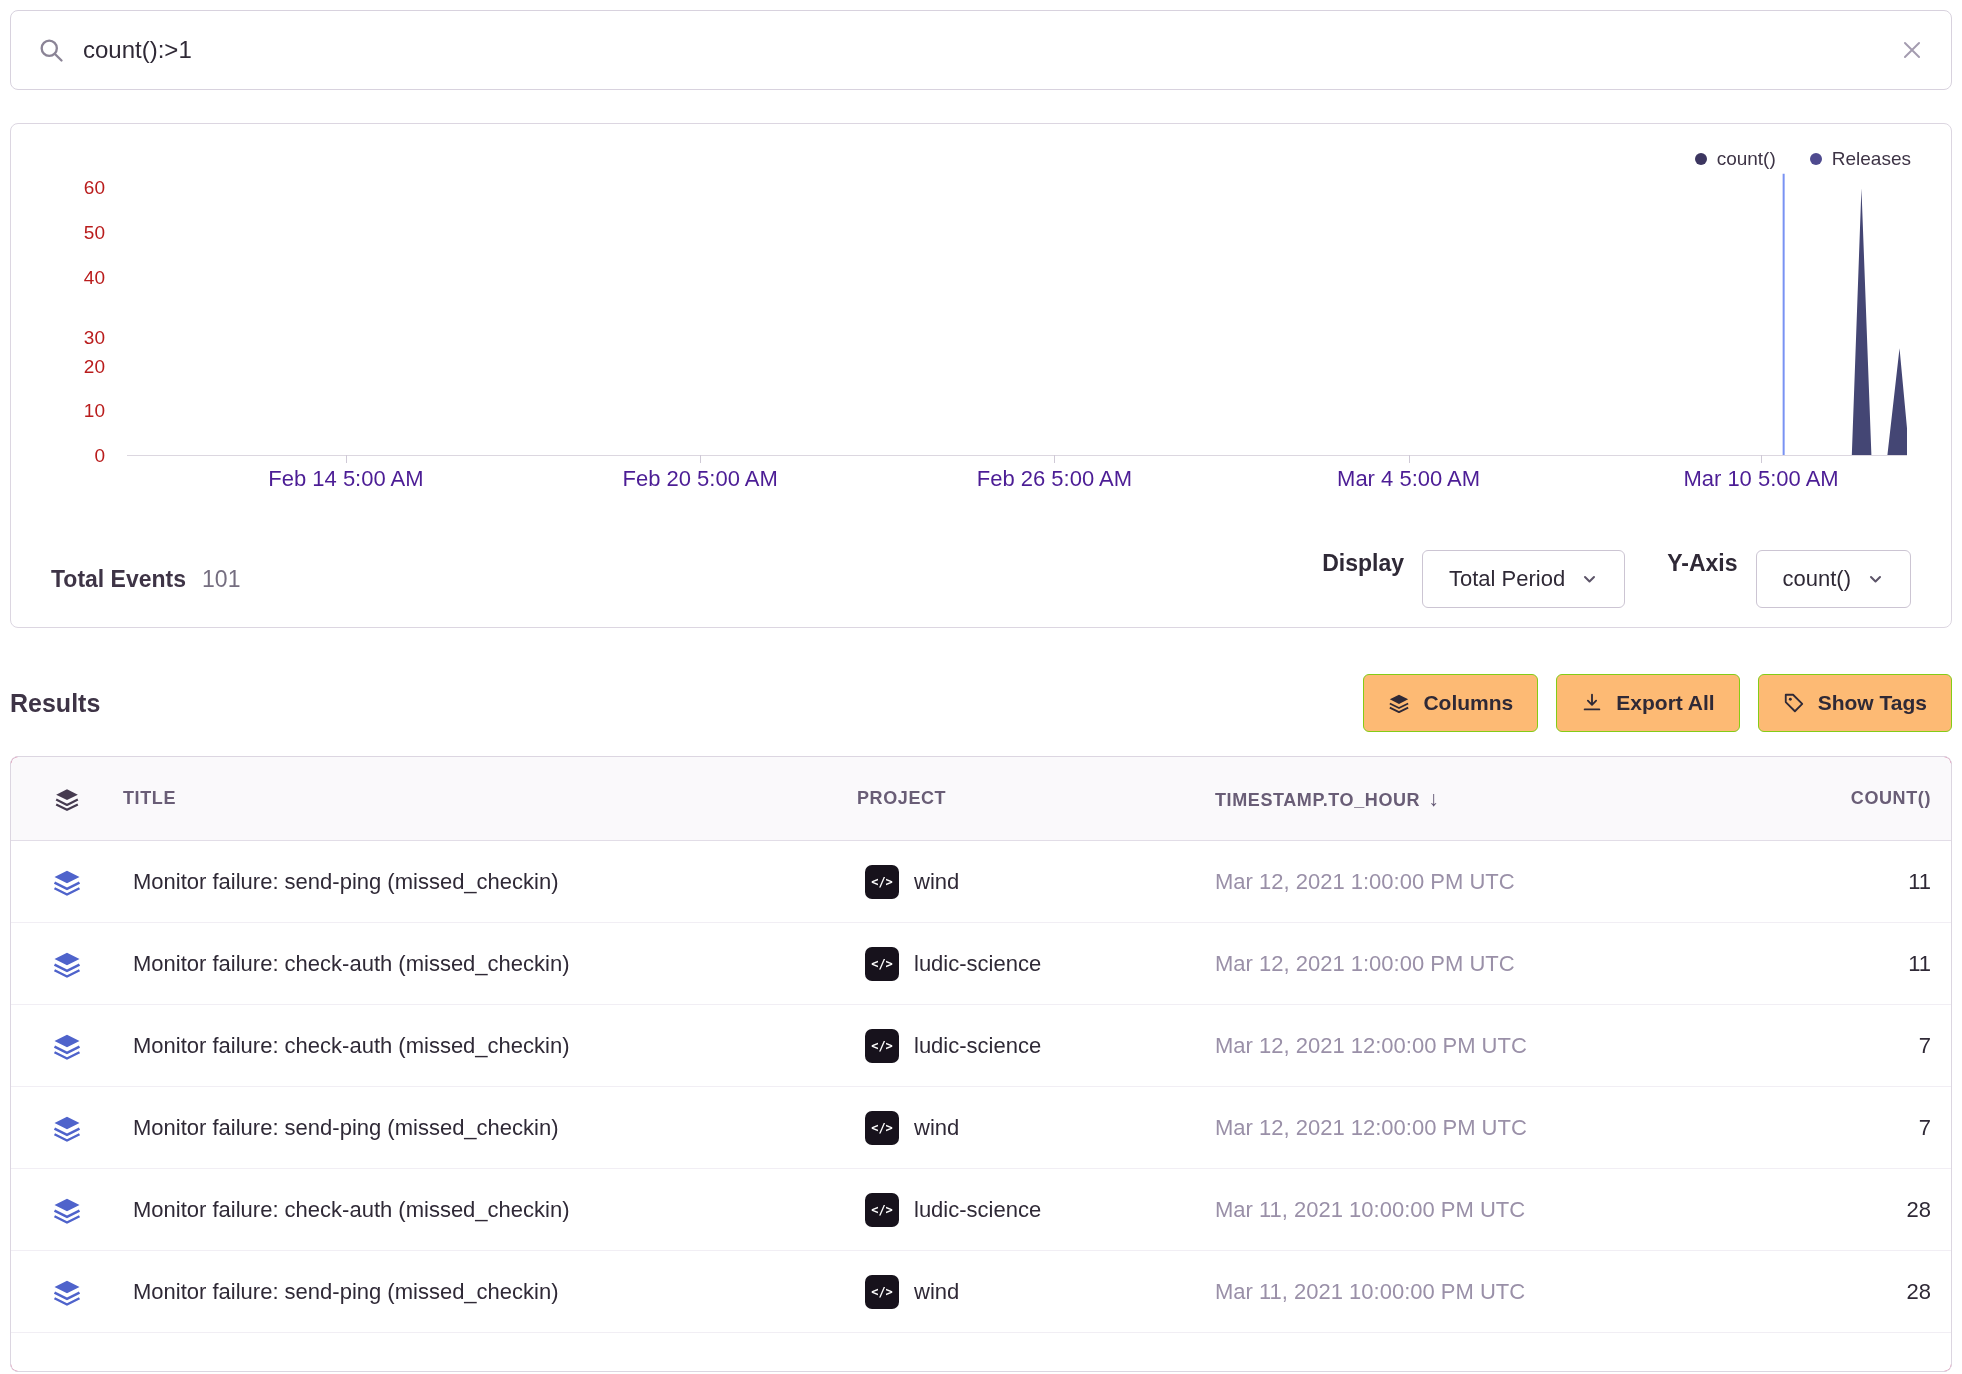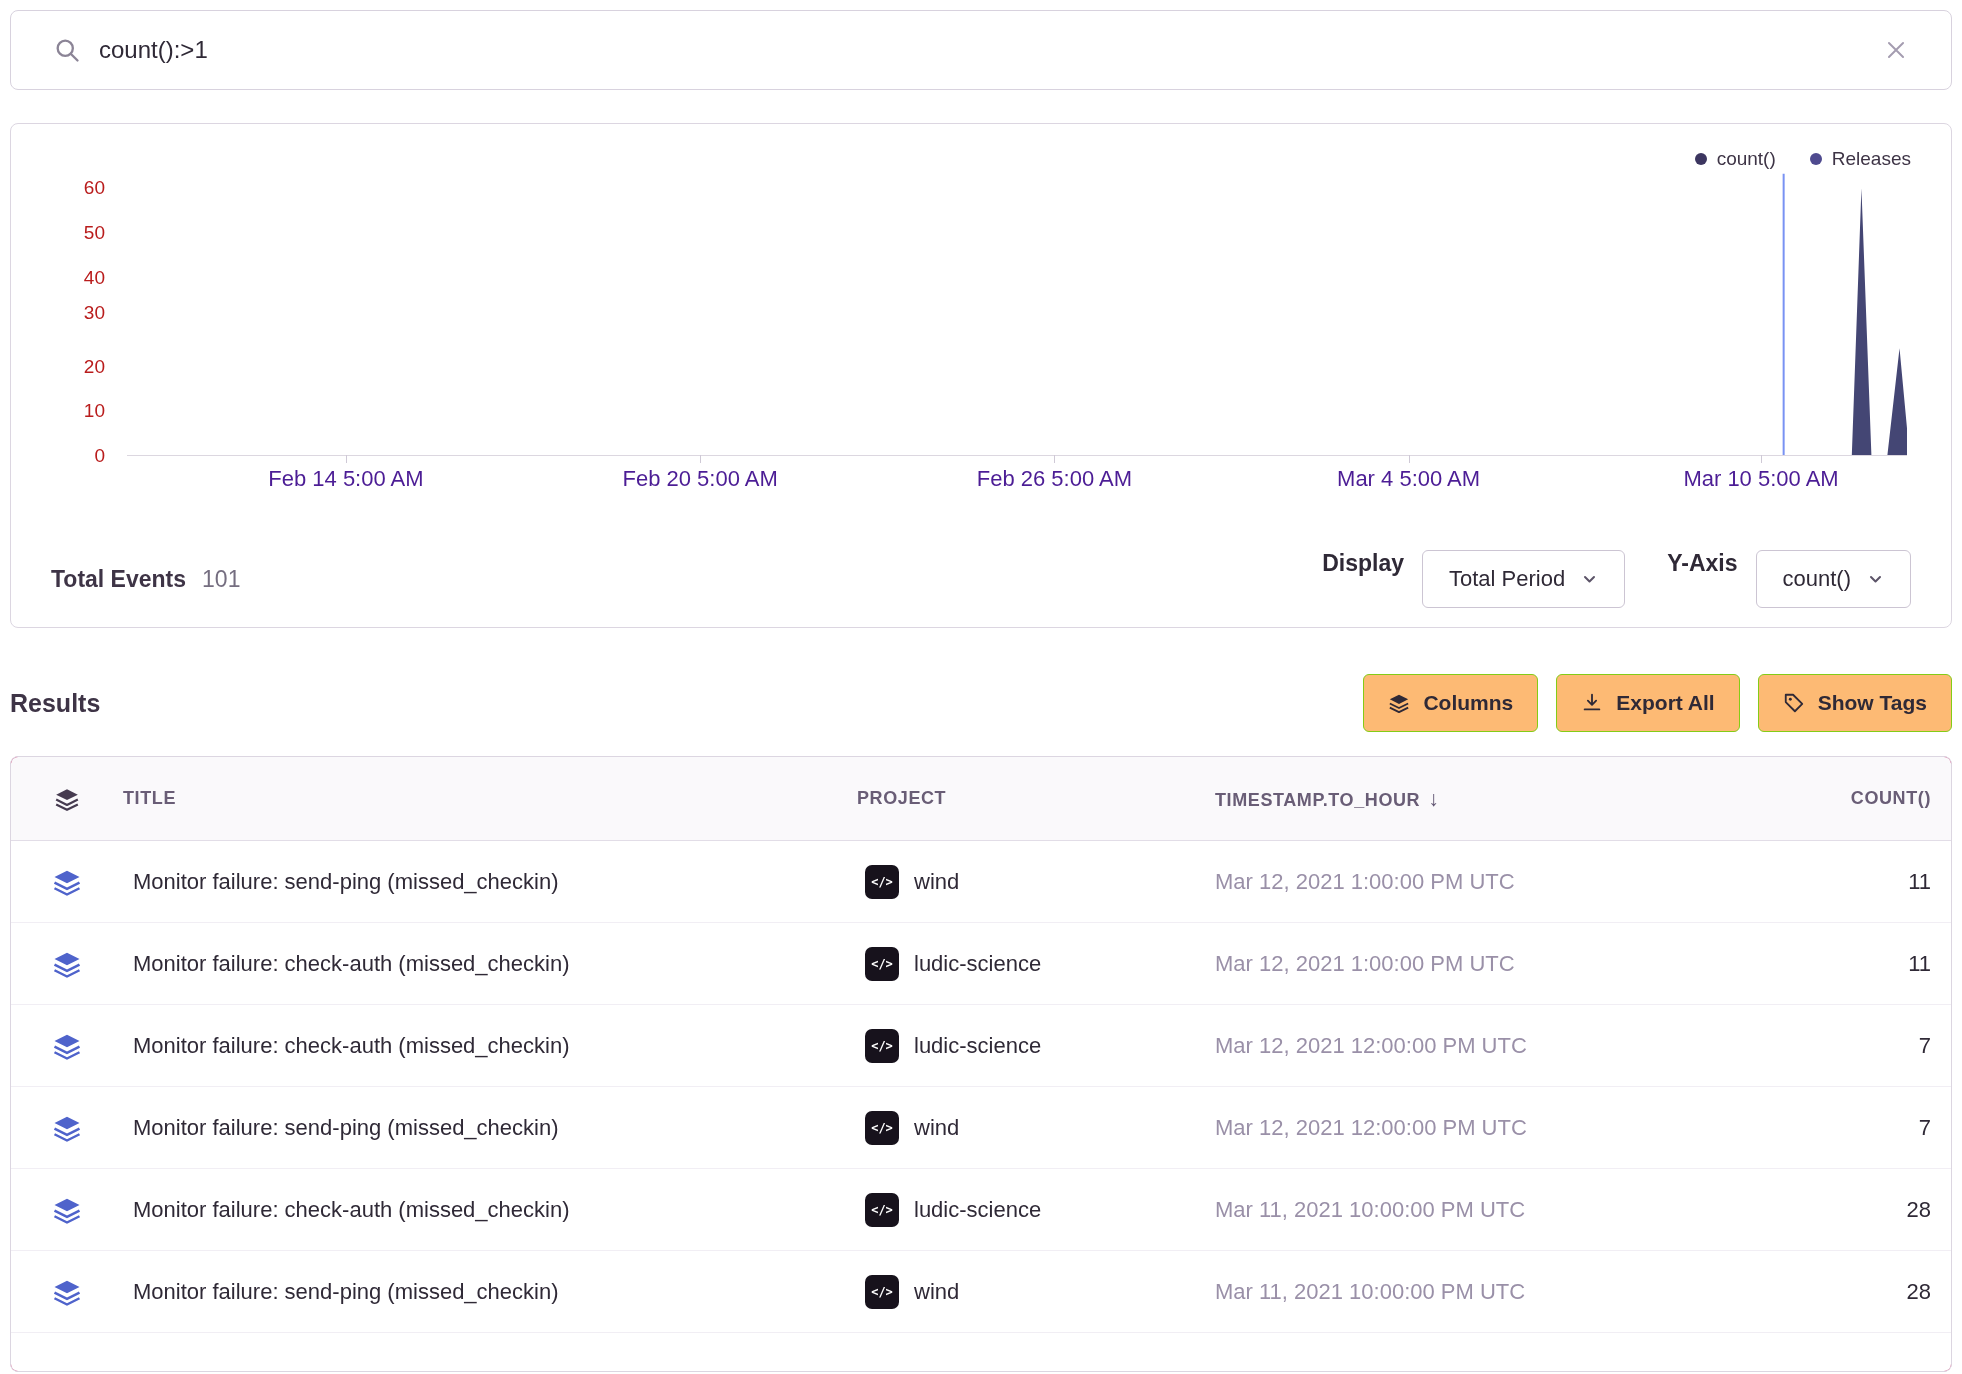--- a/index.html
+++ b/index.html
@@ -8,21 +8,21 @@
     width:1962px; min-height:1374px;
     padding:10px 10px 0 10px;
     font-family:"Liberation Sans", sans-serif;
     color:#2f2936;
   }
 
   
   .searchbar {
     display:flex; align-items:center;
     height:80px; border:1px solid #d8d2de; border-radius:8px;
-    padding:0 42px; background:#fff;
+    padding:0 26px; background:#fff;
   }
   .searchbar .sicon { display:flex; color:#8b8496; }
   .searchbar .query { margin-left:18px; font-size:24px; color:#2f2936; }
   .searchbar .clear { margin-left:auto; display:flex; color:#a49cb0; cursor:pointer; }
 
   
   .chart-panel {
     position:relative; margin-top:33px;
     height:505px; border:1px solid #dcd6e1; border-radius:8px; background:#fff;
   }
@@ -141,21 +141,21 @@
       <span class="legend-dot" style="background: rgb(79, 74, 143);"></span>
       <span>Releases</span>
     </span>
   </div>
 
   <div class="chart-area">
     <div class="yaxis">
         <div class="ytick" style="top: 279px;">0</div>
         <div class="ytick" style="top: 234.385px;">10</div>
         <div class="ytick" style="top: 189.769px;">20</div>
-        <div class="ytick" style="top: 136px;">30</div>
+        <div class="ytick" style="top: 161px;">30</div>
         <div class="ytick" style="top: 100.538px;">40</div>
         <div class="ytick" style="top: 55.9231px;">50</div>
         <div class="ytick" style="top: 11.3077px;">60</div>
       </div>
     <div class="plot">
         <div class="tickmark" style="left: 12.3%;"></div>
         <div class="tickmark" style="left: 32.2%;"></div>
         <div class="tickmark" style="left: 52.1%;"></div>
         <div class="tickmark" style="left: 72%;"></div>
         <div class="tickmark" style="left: 91.8%;"></div>

